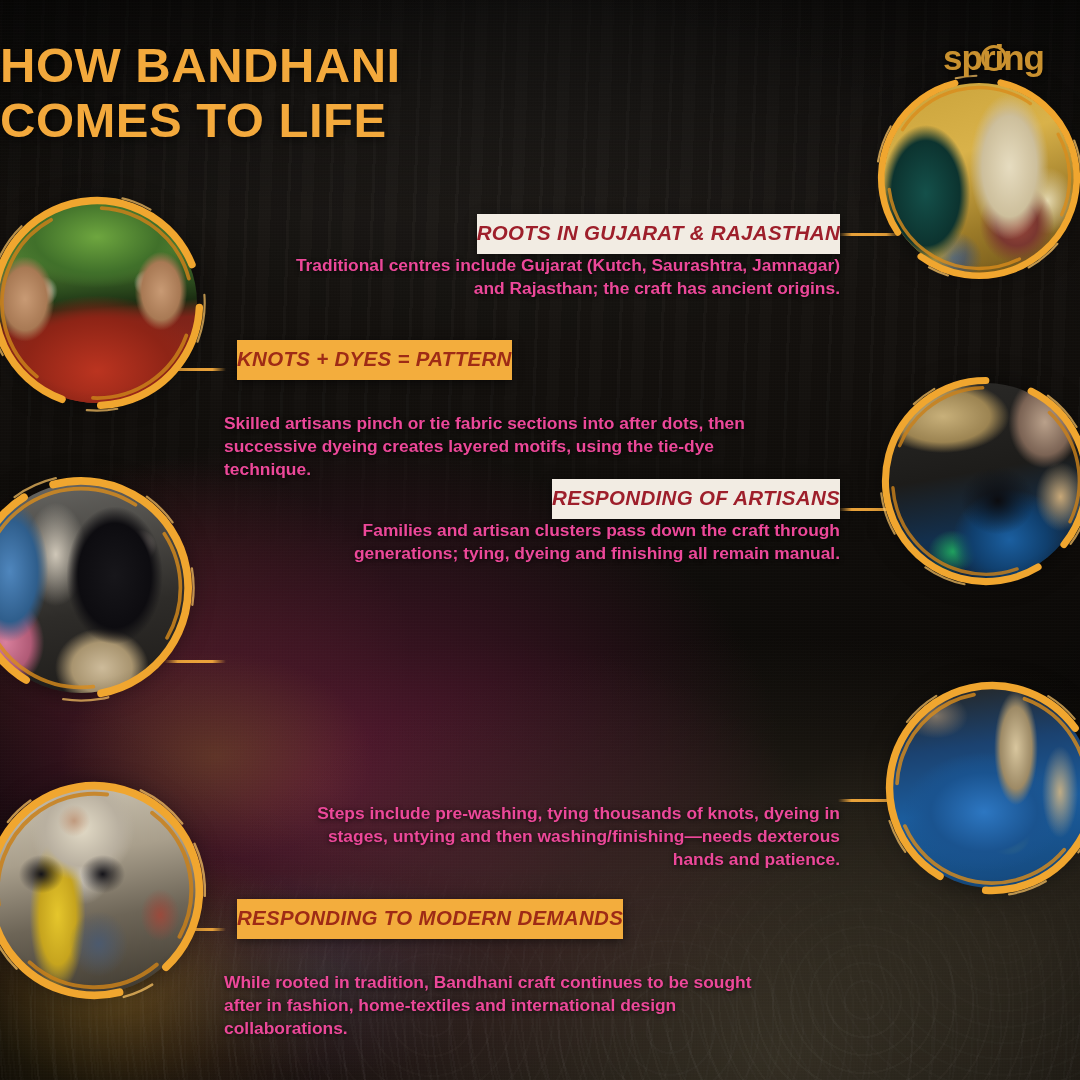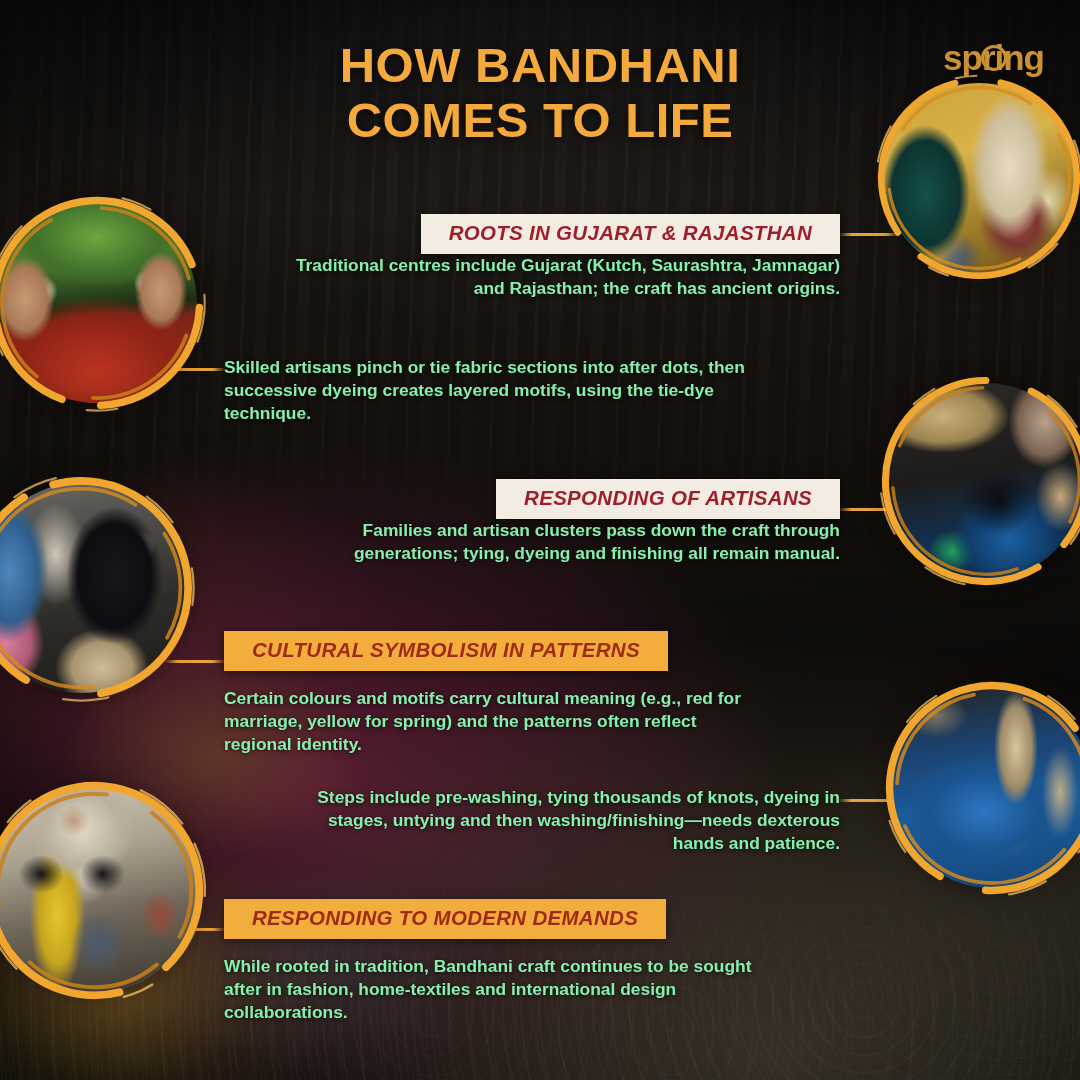--- a/index.html
+++ b/index.html
@@ -79,21 +79,21 @@
   .bg-grain{
     background-image:
       repeating-linear-gradient(0deg, rgba(255,255,255,0.016) 0 1px, transparent 1px 3px),
       repeating-linear-gradient(90deg, rgba(0,0,0,0.03) 0 1px, transparent 1px 3px);
     opacity:.6;
   }
 
   
   .title-wrap{
     position:absolute; left:0; right:0; top:38px;
-    text-align:center; z-index:30;
+    z-index:30;
   }
   .title-line{
     font-size:49px;
     font-weight:bold;
     letter-spacing:.5px;
     line-height:1.13;
     color:#f3a93c;
     text-shadow:0 2px 10px rgba(0,0,0,.65);
   }
 
@@ -225,39 +225,40 @@
   .conn{
     position:absolute; height:3px; z-index:18;
     background:linear-gradient(90deg, rgba(243,169,60,0) 0%, #f3a93c 22%, #f3a93c 78%, rgba(243,169,60,0) 100%);
     opacity:.95;
   }
 
   
   .sect{ position:absolute; z-index:25; }
   .band{
     display:inline-block;
-    padding:8px 28px 9px;
+    padding:8px 0 9px;
     font-size:20.5px;
     font-weight:bold;
     font-style:italic;
     letter-spacing:.3px;
     white-space:nowrap;
     line-height:1.12;
     box-shadow:0 2px 9px rgba(0,0,0,.5);
+    margin-left:13px;
   }
   .band.cream{ background:#f2ece3; color:#9e1f2b; }
   .band.amber{ background:#f3ad3d; color:#9e2b16; }
 
   .body{
     font-size:17.4px;
     font-weight:bold;
     line-height:1.33;
-    color:#86efac;
+    color:#ec4899;
     text-shadow:0 1px 5px rgba(0,0,0,.75);
-    margin-top:16px;
+    margin-top:32px;
   }
   .right .band{ float:right; }
   .right .body{ text-align:right; clear:both; }
   .left  .body{ text-align:left; }
 </style>
 </head>
 <body>
 
 <div id="stage">
 
@@ -385,32 +386,29 @@
       </svg>
     </div>
   </div>
 
   <div class="sect right" style="left:280px; top:214px; width:560px;">
     <div class="band cream">ROOTS IN GUJARAT &amp; RAJASTHAN</div>
     <div class="body">Traditional centres include Gujarat (Kutch, Saurashtra, Jamnagar) and Rajasthan; the craft has ancient origins.</div>
   </div>
 
   <div class="sect left" style="left:224px; top:340px; width:530px;">
+    <div class="band amber">KNOTS + DYES = PATTERN</div>
     <div class="body">Skilled artisans pinch or tie fabric sections into after dots, then successive dyeing creates layered motifs, using the tie-dye technique.</div>
   </div>
 
   <div class="sect right" style="left:300px; top:479px; width:540px;">
     <div class="band cream">RESPONDING OF ARTISANS</div>
     <div class="body">Families and artisan clusters pass down the craft through generations; tying, dyeing and finishing all remain manual.</div>
   </div>
 
-  <div class="sect left" style="left:224px; top:631px; width:540px;">
-    <div class="band amber">CULTURAL SYMBOLISM IN PATTERNS</div>
-    <div class="body">Certain colours and motifs carry cultural meaning (e.g., red for marriage, yellow for spring) and the patterns often reflect regional identity.</div>
-  </div>
 
   <div class="sect right" style="left:300px; top:770px; width:540px;">
     <div class="body">Steps include pre-washing, tying thousands of knots, dyeing in stages, untying and then washing/finishing—needs dexterous hands and patience.</div>
   </div>
 
   <div class="sect left" style="left:224px; top:899px; width:545px;">
     <div class="band amber">RESPONDING TO MODERN DEMANDS</div>
     <div class="body">While rooted in tradition, Bandhani craft continues to be sought after in fashion, home-textiles and international design collaborations.</div>
   </div>
 

